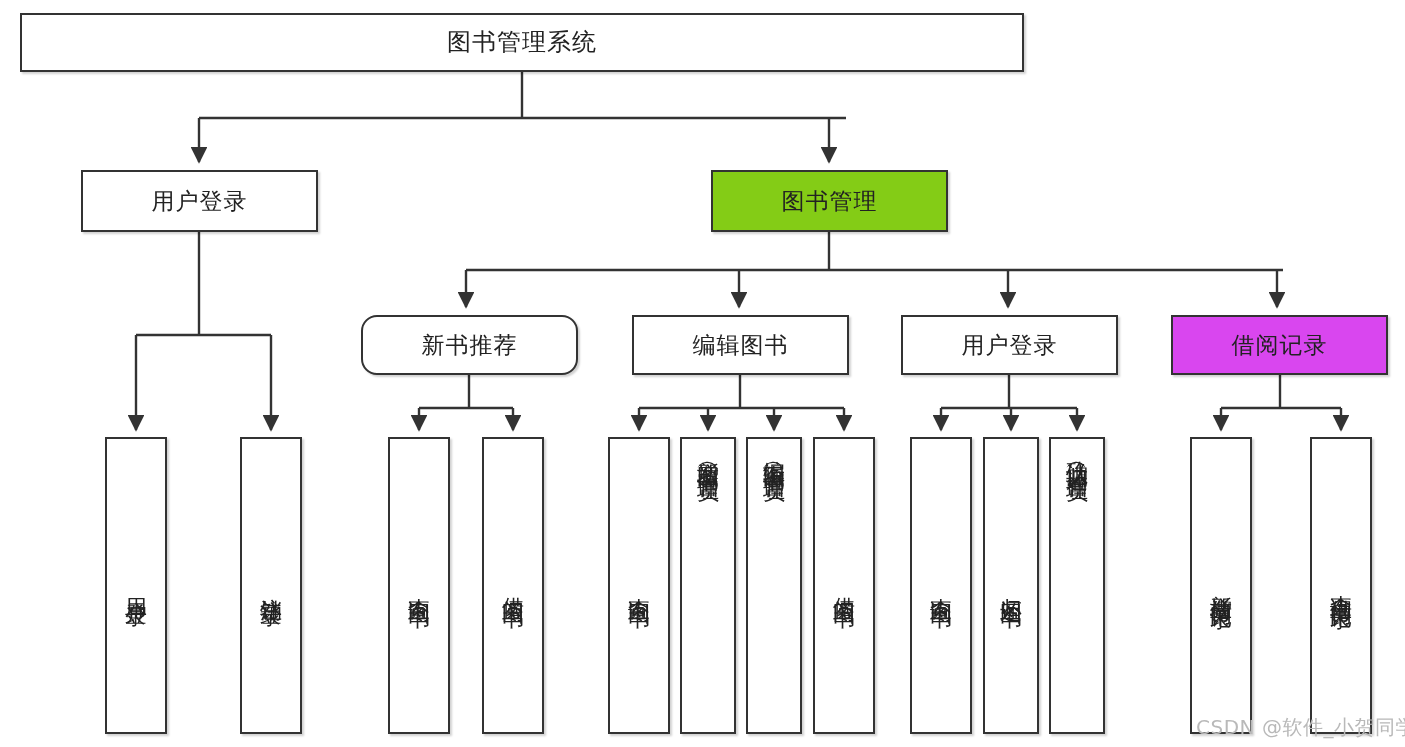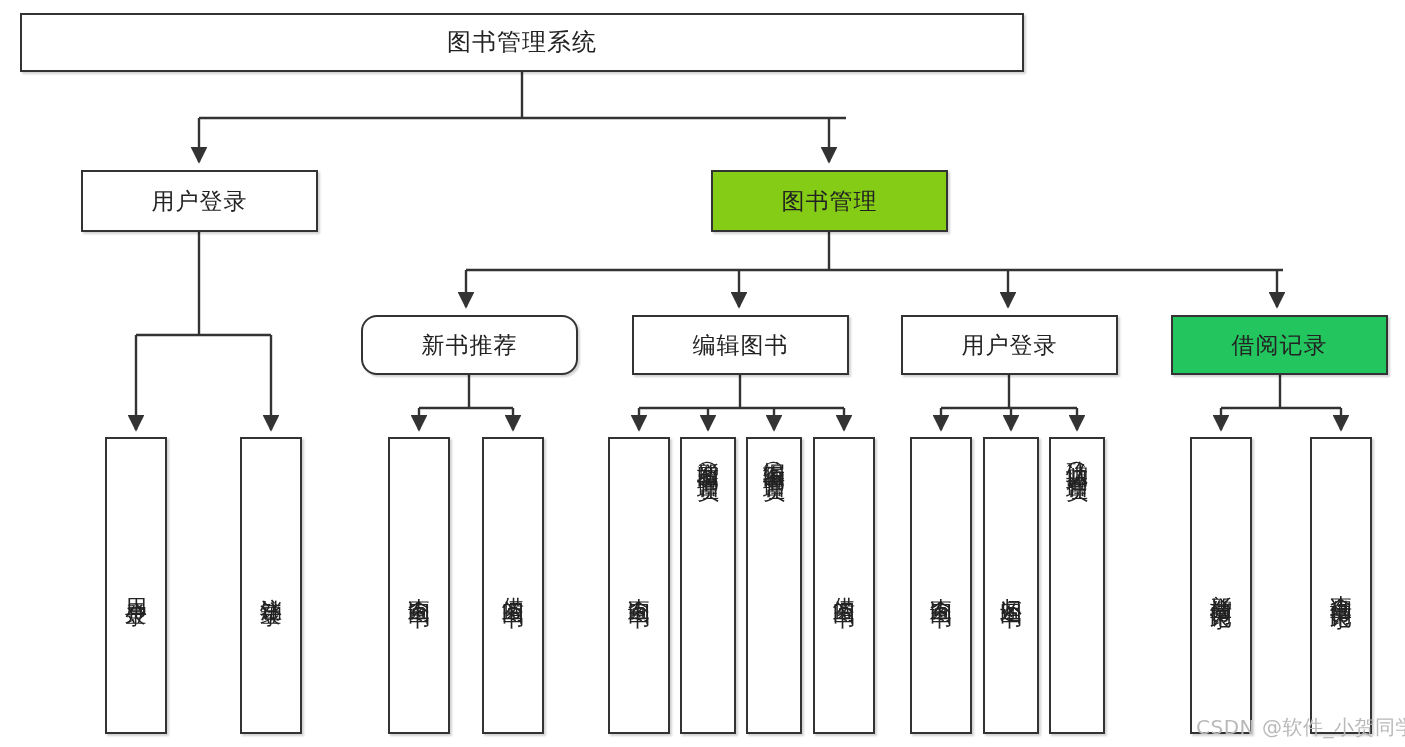--- a/index.html
+++ b/index.html
@@ -147,21 +147,21 @@
 
   <div class="node horiz" style="left: 361px; top: 315px; width: 217px; height: 60px; border-color: rgb(51, 51, 51); background: rgb(255, 255, 255); color: rgb(34, 34, 34); border-radius: 16px;">
     <span class="node-label">新书推荐</span>
   </div>
   <div class="node horiz" style="left: 632px; top: 315px; width: 217px; height: 60px; border-color: rgb(51, 51, 51); background: rgb(255, 255, 255); color: rgb(34, 34, 34);">
     <span class="node-label">编辑图书</span>
   </div>
   <div class="node horiz" style="left: 901px; top: 315px; width: 217px; height: 60px; border-color: rgb(51, 51, 51); background: rgb(255, 255, 255); color: rgb(34, 34, 34);">
     <span class="node-label">用户登录</span>
   </div>
-  <div class="node horiz" style="left: 1171px; top: 315px; width: 217px; height: 60px; border-color: rgb(51, 51, 51); background: #22c55e; color: rgb(34, 34, 34);">
+  <div class="node horiz" style="left: 1171px; top: 315px; width: 217px; height: 60px; border-color: rgb(51, 51, 51); background: #d946ef; color: rgb(34, 34, 34);">
     <span class="node-label">借阅记录</span>
   </div>
 
   <div class="node vert centered" style="left: 105px; top: 437px; width: 62px; height: 297px; border-color: rgb(51, 51, 51); background: rgb(255, 255, 255); color: rgb(34, 34, 34);">
     <span class="node-label">用户登录</span>
   </div>
   <div class="node vert centered" style="left: 240px; top: 437px; width: 62px; height: 297px; border-color: rgb(51, 51, 51); background: rgb(255, 255, 255); color: rgb(34, 34, 34);">
     <span class="node-label">注销登录</span>
   </div>
   <div class="node vert centered" style="left: 388px; top: 437px; width: 62px; height: 297px; border-color: rgb(51, 51, 51); background: rgb(255, 255, 255); color: rgb(34, 34, 34);">

